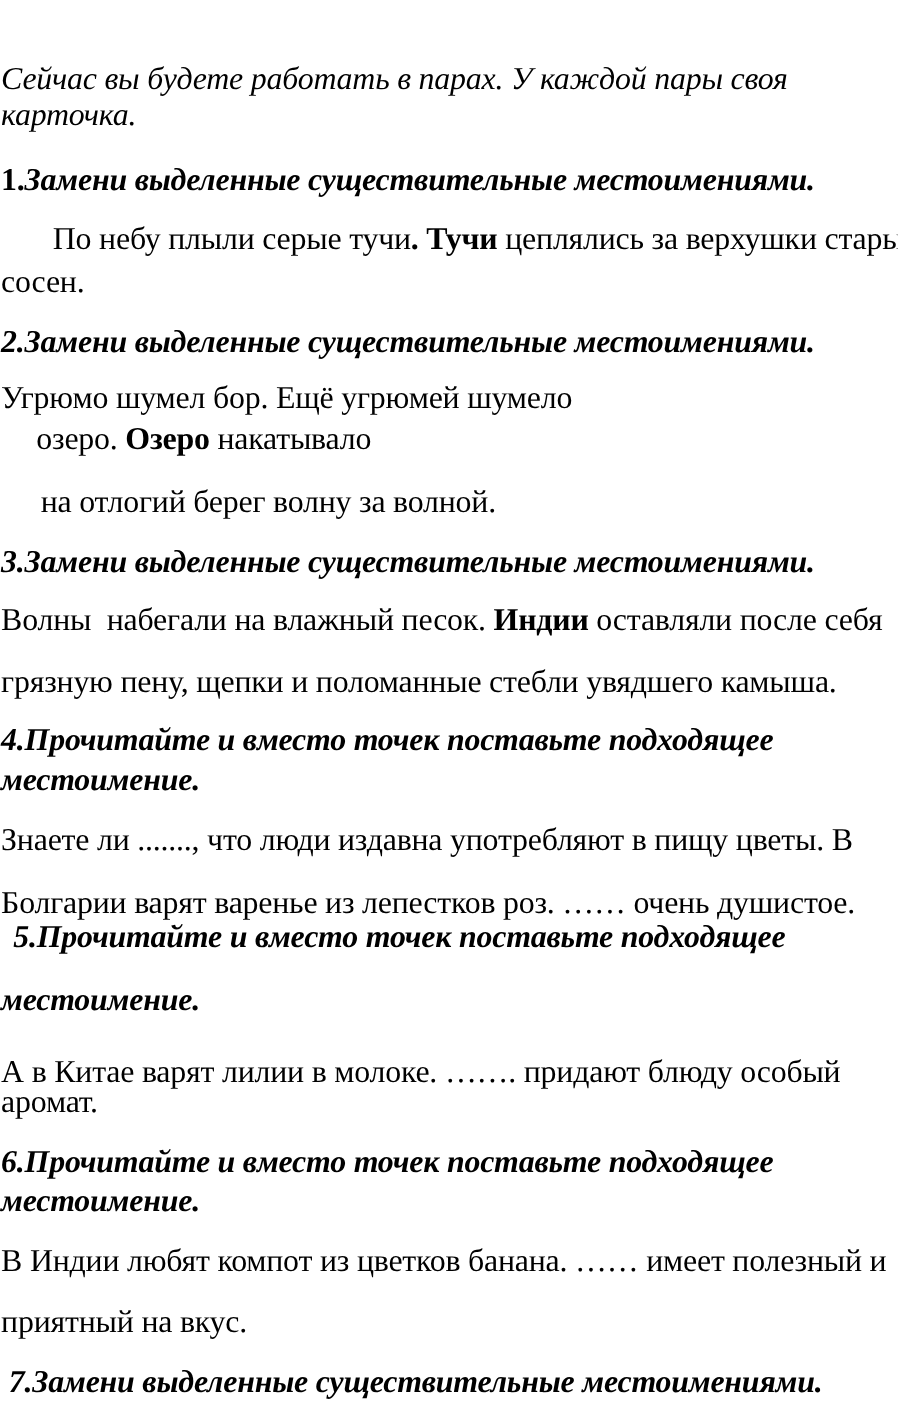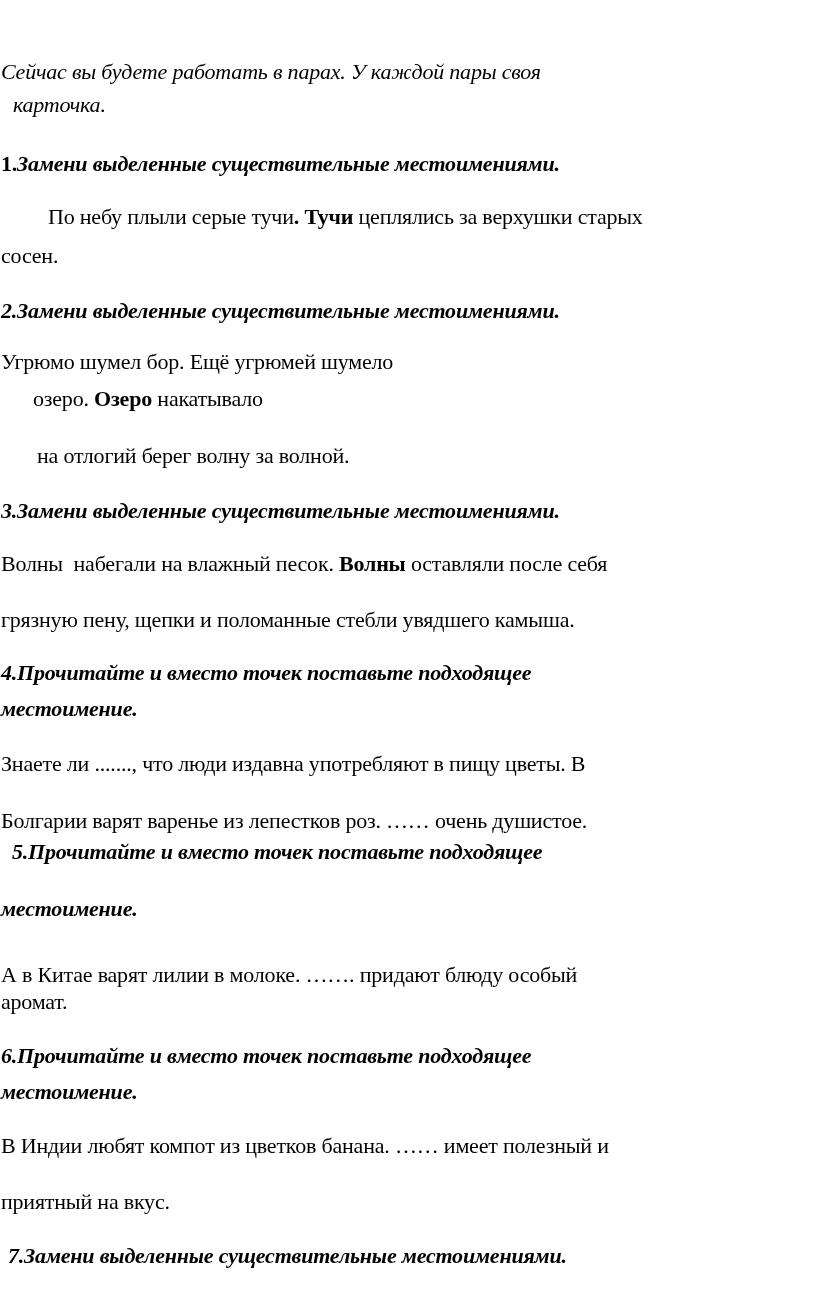--- a/index.html
+++ b/index.html
@@ -17,49 +17,49 @@
     }
     .doc {
       position: absolute;
       left: 0;
       top: 0;
       width: 816px;
     }
     .line {
       position: absolute;
       left: 1px;
-      font-size: 22px;
+      font-size: 29px;
       line-height: 32px;
       white-space: nowrap;
       letter-spacing: -0.2px;
     }
     .intro { font-style: italic; }
     .heading { font-style: italic; font-weight: bold; }
     .heading .num-upright { font-style: normal; }
     .b { font-weight: bold; }
   </style>
 </head>
 <body>
 
 <div class="doc">
 
   <div class="line intro" style="top:56px;">Сейчас вы будете работать в парах. У каждой пары своя</div>
-  <div class="line intro" style="top:89px;padding-left:12px;">карточка.</div>
+  <div class="line intro" style="top:89px;">карточка.</div>
 
   <div class="line heading" style="top:148px;"><span class="num-upright">1.</span><span>Замени выделенные существительные местоимениями.</span></div>
   <div class="line" style="top:201px;margin-left:47px;"><span>По небу плыли серые тучи</span><span class="b">. Тучи</span><span> цеплялись за верхушки старых</span></div>
   <div class="line" style="top:240px;">сосен.</div>
 
   <div class="line heading" style="top:295px;"><span>2.</span><span>Замени выделенные существительные местоимениями.</span></div>
   <div class="line" style="top:346px;">Угрюмо шумел бор. Ещё угрюмей шумело</div>
   <div class="line" style="top:383px;margin-left:32px;"><span>озеро. </span><span class="b">Озеро</span><span> накатывало</span></div>
   <div class="line" style="top:440px;padding-left:36px;">на отлогий берег волну за волной.</div>
 
   <div class="line heading" style="top:495px;"><span>3.</span><span>Замени выделенные существительные местоимениями.</span></div>
-  <div class="line" style="top:548px;"><span style="white-space:pre;">Волны  набегали на влажный песок. </span><span class="b">Волны</span><span> оставляли после себя</span></div>
+  <div class="line" style="top:548px;"><span style="white-space:pre;">Волны  набегали на влажный песок. </span><span class="b">Индии</span><span> оставляли после себя</span></div>
   <div class="line" style="top:604px;text-align:center;">грязную пену, щепки и поломанные стебли увядшего камыша.</div>
 
   <div class="line heading" style="top:657px;"><span>4.</span><span>Прочитайте и вместо точек поставьте подходящее</span></div>
   <div class="line heading" style="top:693px;">местоимение.</div>
   <div class="line" style="top:748px;">Знаете ли ......., что люди издавна употребляют в пищу цветы. В</div>
   <div class="line" style="top:805px;">Болгарии варят варенье из лепестков роз. ……  очень душистое.</div>
 
   <div class="line heading" style="top:836px;padding-left:11px;"><span>5.</span><span>Прочитайте и вместо точек поставьте подходящее</span></div>
   <div class="line heading" style="top:893px;">местоимение.</div>
   <div class="line" style="top:948px;margin-top:11px;">А в Китае варят лилии в молоке. ……. придают блюду особый</div>

